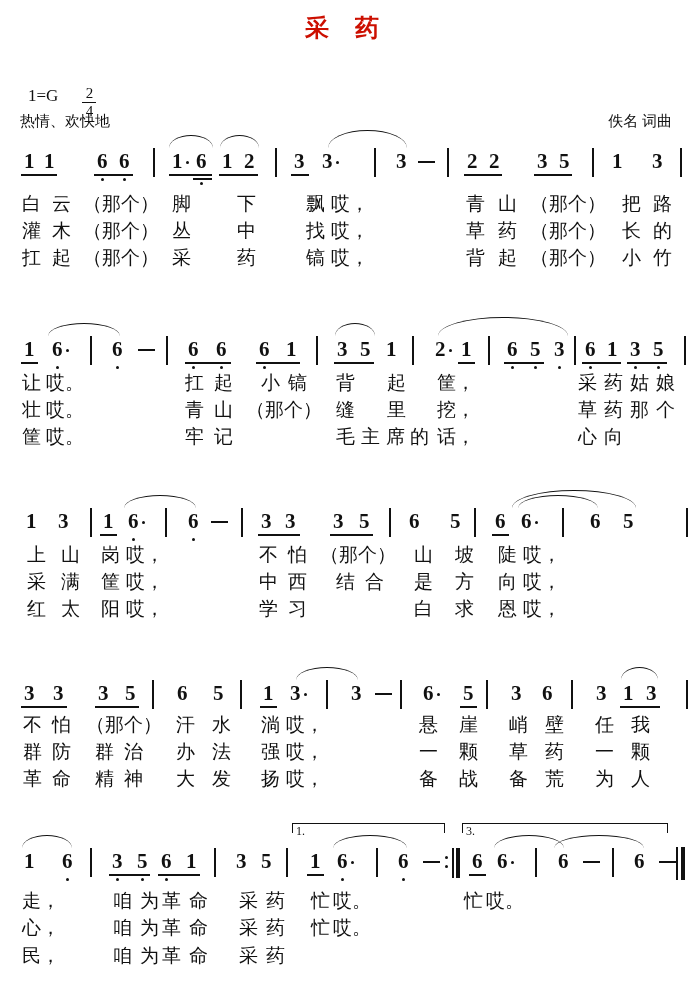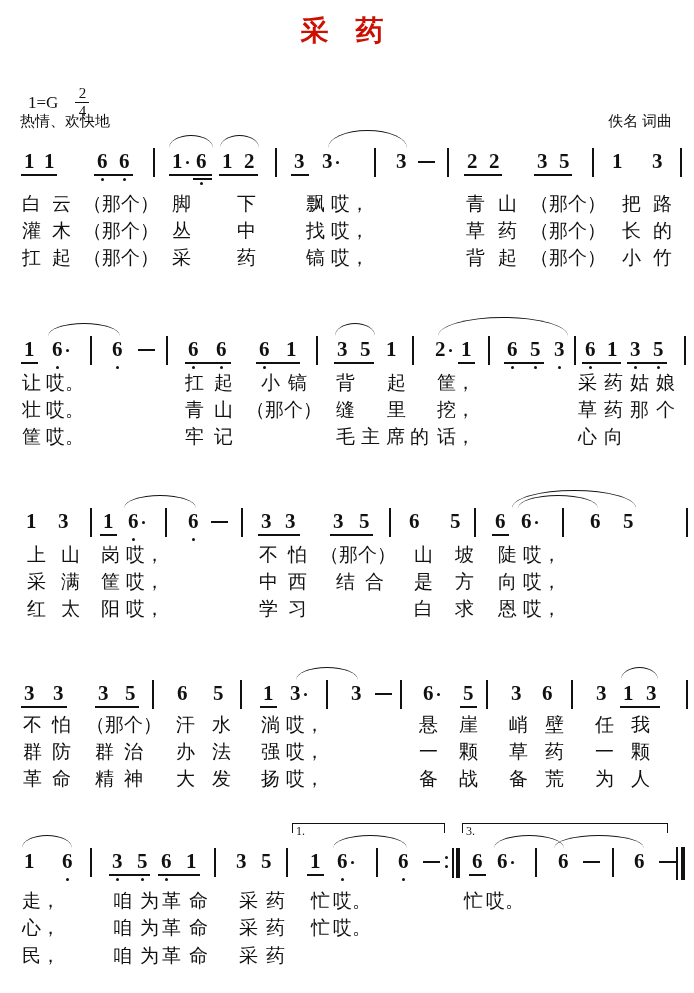--- a/index.html
+++ b/index.html
@@ -2,24 +2,24 @@
 <html><head>
 <meta charset="utf-8">
 <style>
   html,body{margin:0;padding:0;background:#888;}
   .sheet{
     position:relative;width:694px;height:993px;margin:0 auto;
     background:#ffffff;overflow:hidden;
     font-family:"Liberation Serif","DejaVu Serif",serif;color:#111;
   }
   .title{position:absolute;top:12px;left:0;right:0;text-align:center;
-    font-size:28px;font-weight:bold;letter-spacing:10px;}
+    font-size:24px;font-weight:bold;letter-spacing:10px;}
   .subtitle{position:absolute;top:59px;left:0;right:0;text-align:center;
     font-size:20px;font-weight:bold;letter-spacing:4px;color:#111;}
-  .keysig{position:absolute;left:28px;top:86px;display:flex;align-items:center;gap:17px;
+  .keysig{position:absolute;left:28px;top:86px;display:flex;gap:24px;
     font-size:17px;}
   .frac{display:inline-flex;flex-direction:column;align-items:center;font-size:15px;line-height:15px;}
   .frac .bar-line{width:14px;height:0;border-top:1.6px solid #111;margin:1px 0;}
   .tempo{position:absolute;left:20px;top:112px;font-size:15px;}
   .credit{position:absolute;right:22px;top:112px;font-size:15px;}
   
   .note{position:absolute;font-size:21px;line-height:22px;font-weight:bold;
     font-family:"Liberation Serif","DejaVu Serif",serif;color:#111;}
   .dash{position:absolute;width:17px;height:2.4px;background:#111;}
   .adot,.odot{position:absolute;width:3.2px;height:3.2px;border-radius:50%;background:#111;}

